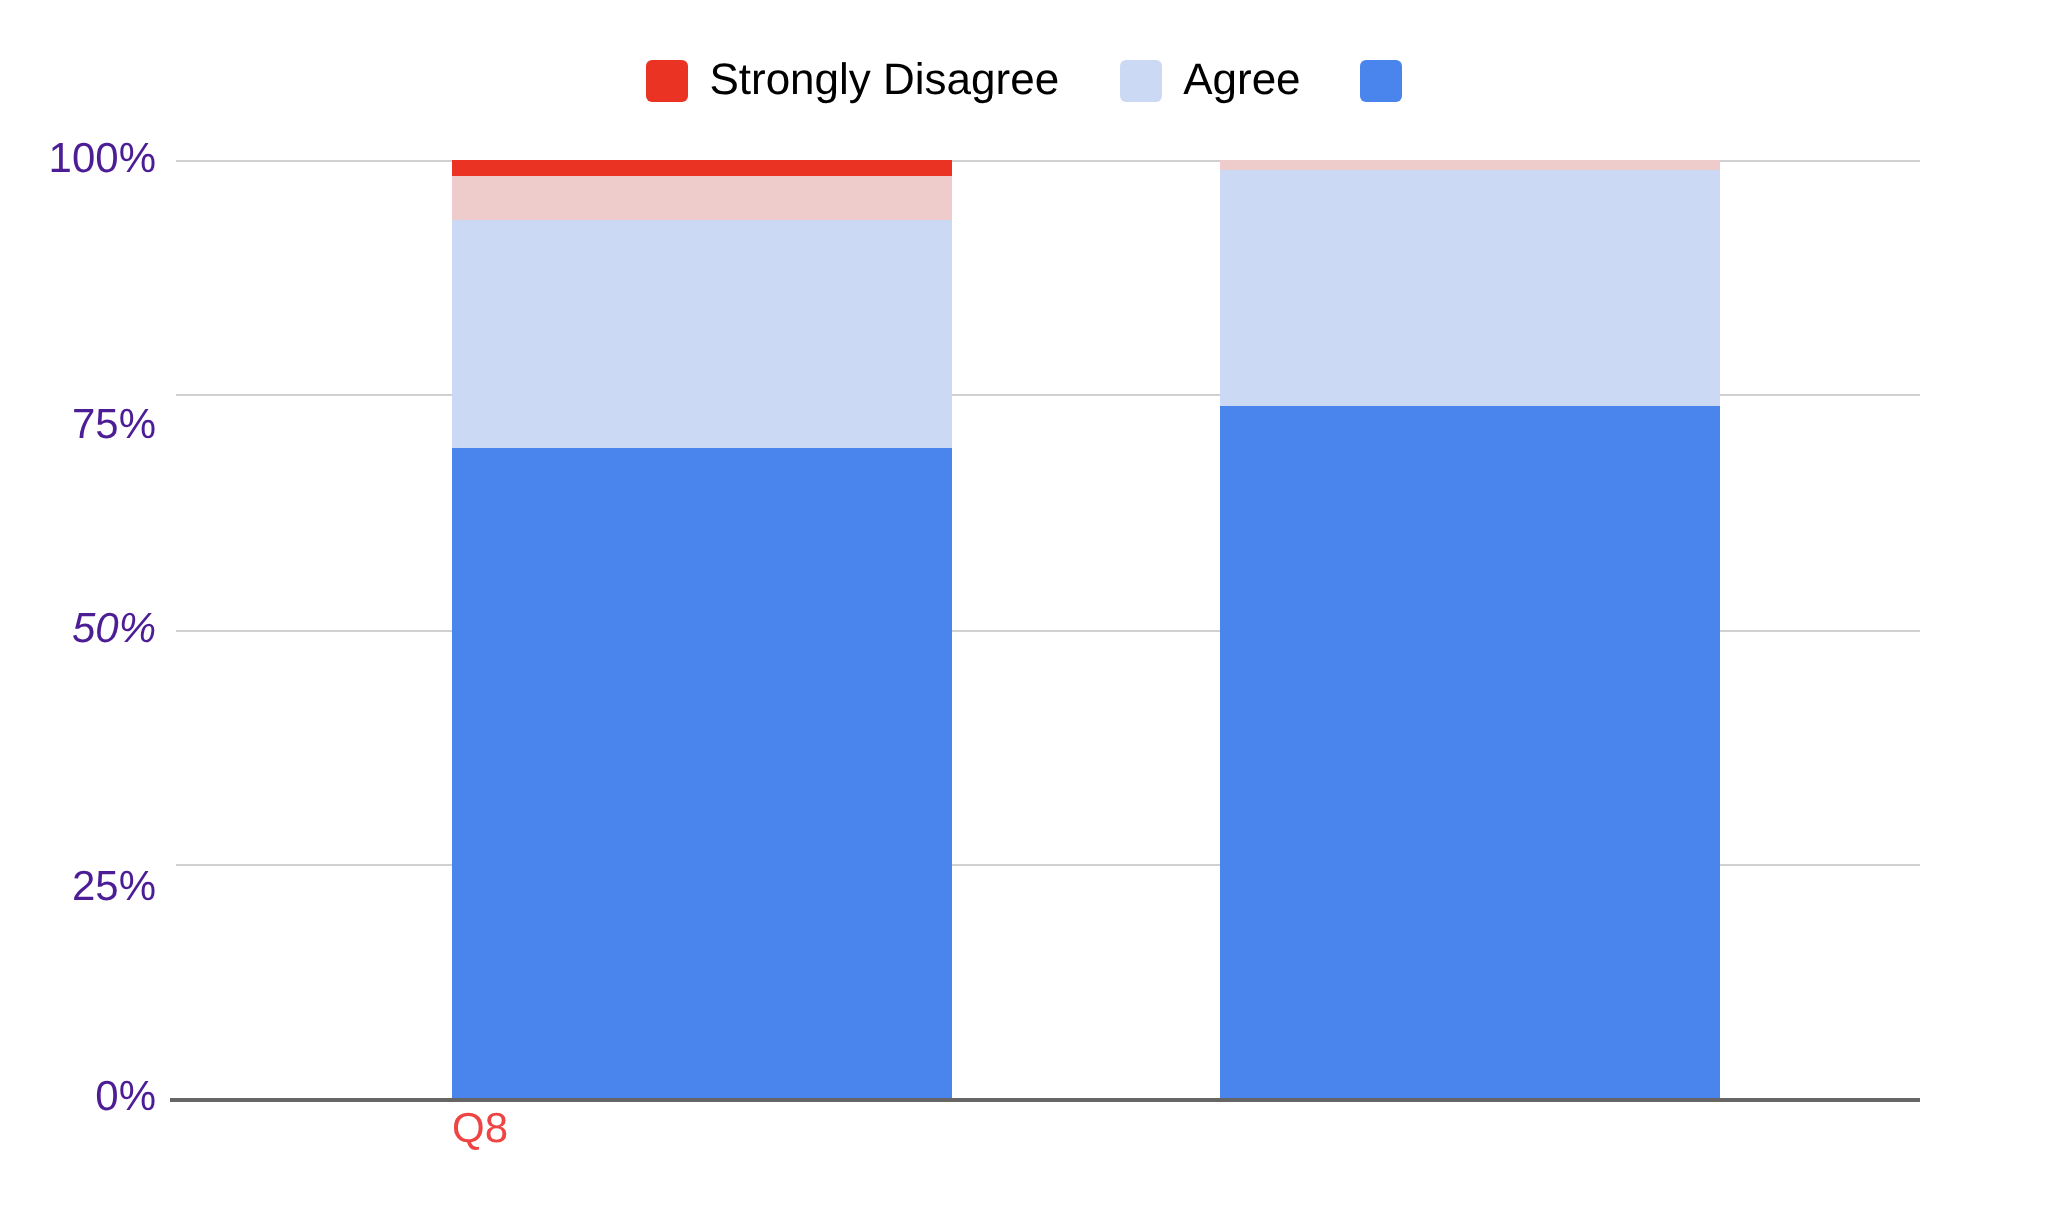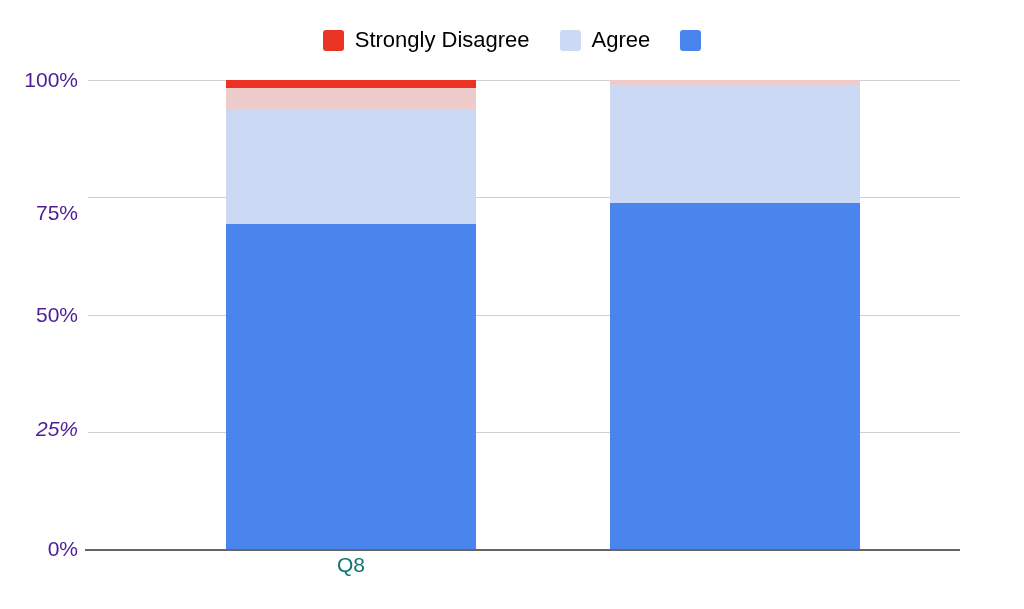--- a/index.html
+++ b/index.html
@@ -113,24 +113,23 @@
   #xaxis {
     position: absolute;
     left: 88px;
     top: 553px;
     width: 872px;
     height: 40px;
   }
   .xtick {
     position: absolute;
     top: 0;
-    text-align: center;
     font-size: 21px;
     line-height: 24px;
-    color: #0f766e;
+    color: #ef4444;
   }
 </style>
 </head>
 <body>
 
 <div id="chart-root">
 
   <div id="legend">
     <div class="legend-item">
       <span class="legend-swatch" style="background: rgb(234, 51, 35);"></span>
@@ -140,22 +139,22 @@
       <span class="legend-swatch" style="background: rgb(204, 217, 245);"></span>
       <span class="legend-label">Agree</span>
     </div>
     <div class="legend-item">
       <span class="legend-swatch" style="background: rgb(74, 133, 237);"></span>
     </div>
   </div>
 
   <div id="yaxis">
       <div class="ytick" style="top: 469px;">0%</div>
-      <div class="ytick" style="top: 349px; font-style: italic;">25%</div>
-      <div class="ytick" style="top: 234.5px;">50%</div>
+      <div class="ytick" style="top: 364px;">25%</div>
+      <div class="ytick" style="top: 234.5px; font-style: italic;">50%</div>
       <div class="ytick" style="top: 117.25px; margin-top: 16px;">75%</div>
       <div class="ytick" style="top: 0px;">100%</div>
     </div>
 
   <div id="plot">
     <div class="axis-baseline"></div>
   <div class="gridline" style="top: 351.75px;"></div>
       <div class="gridline" style="top: 234.5px;"></div>
       <div class="gridline" style="top: 117.25px;"></div>
       <div class="gridline" style="top: 0px;"></div>

